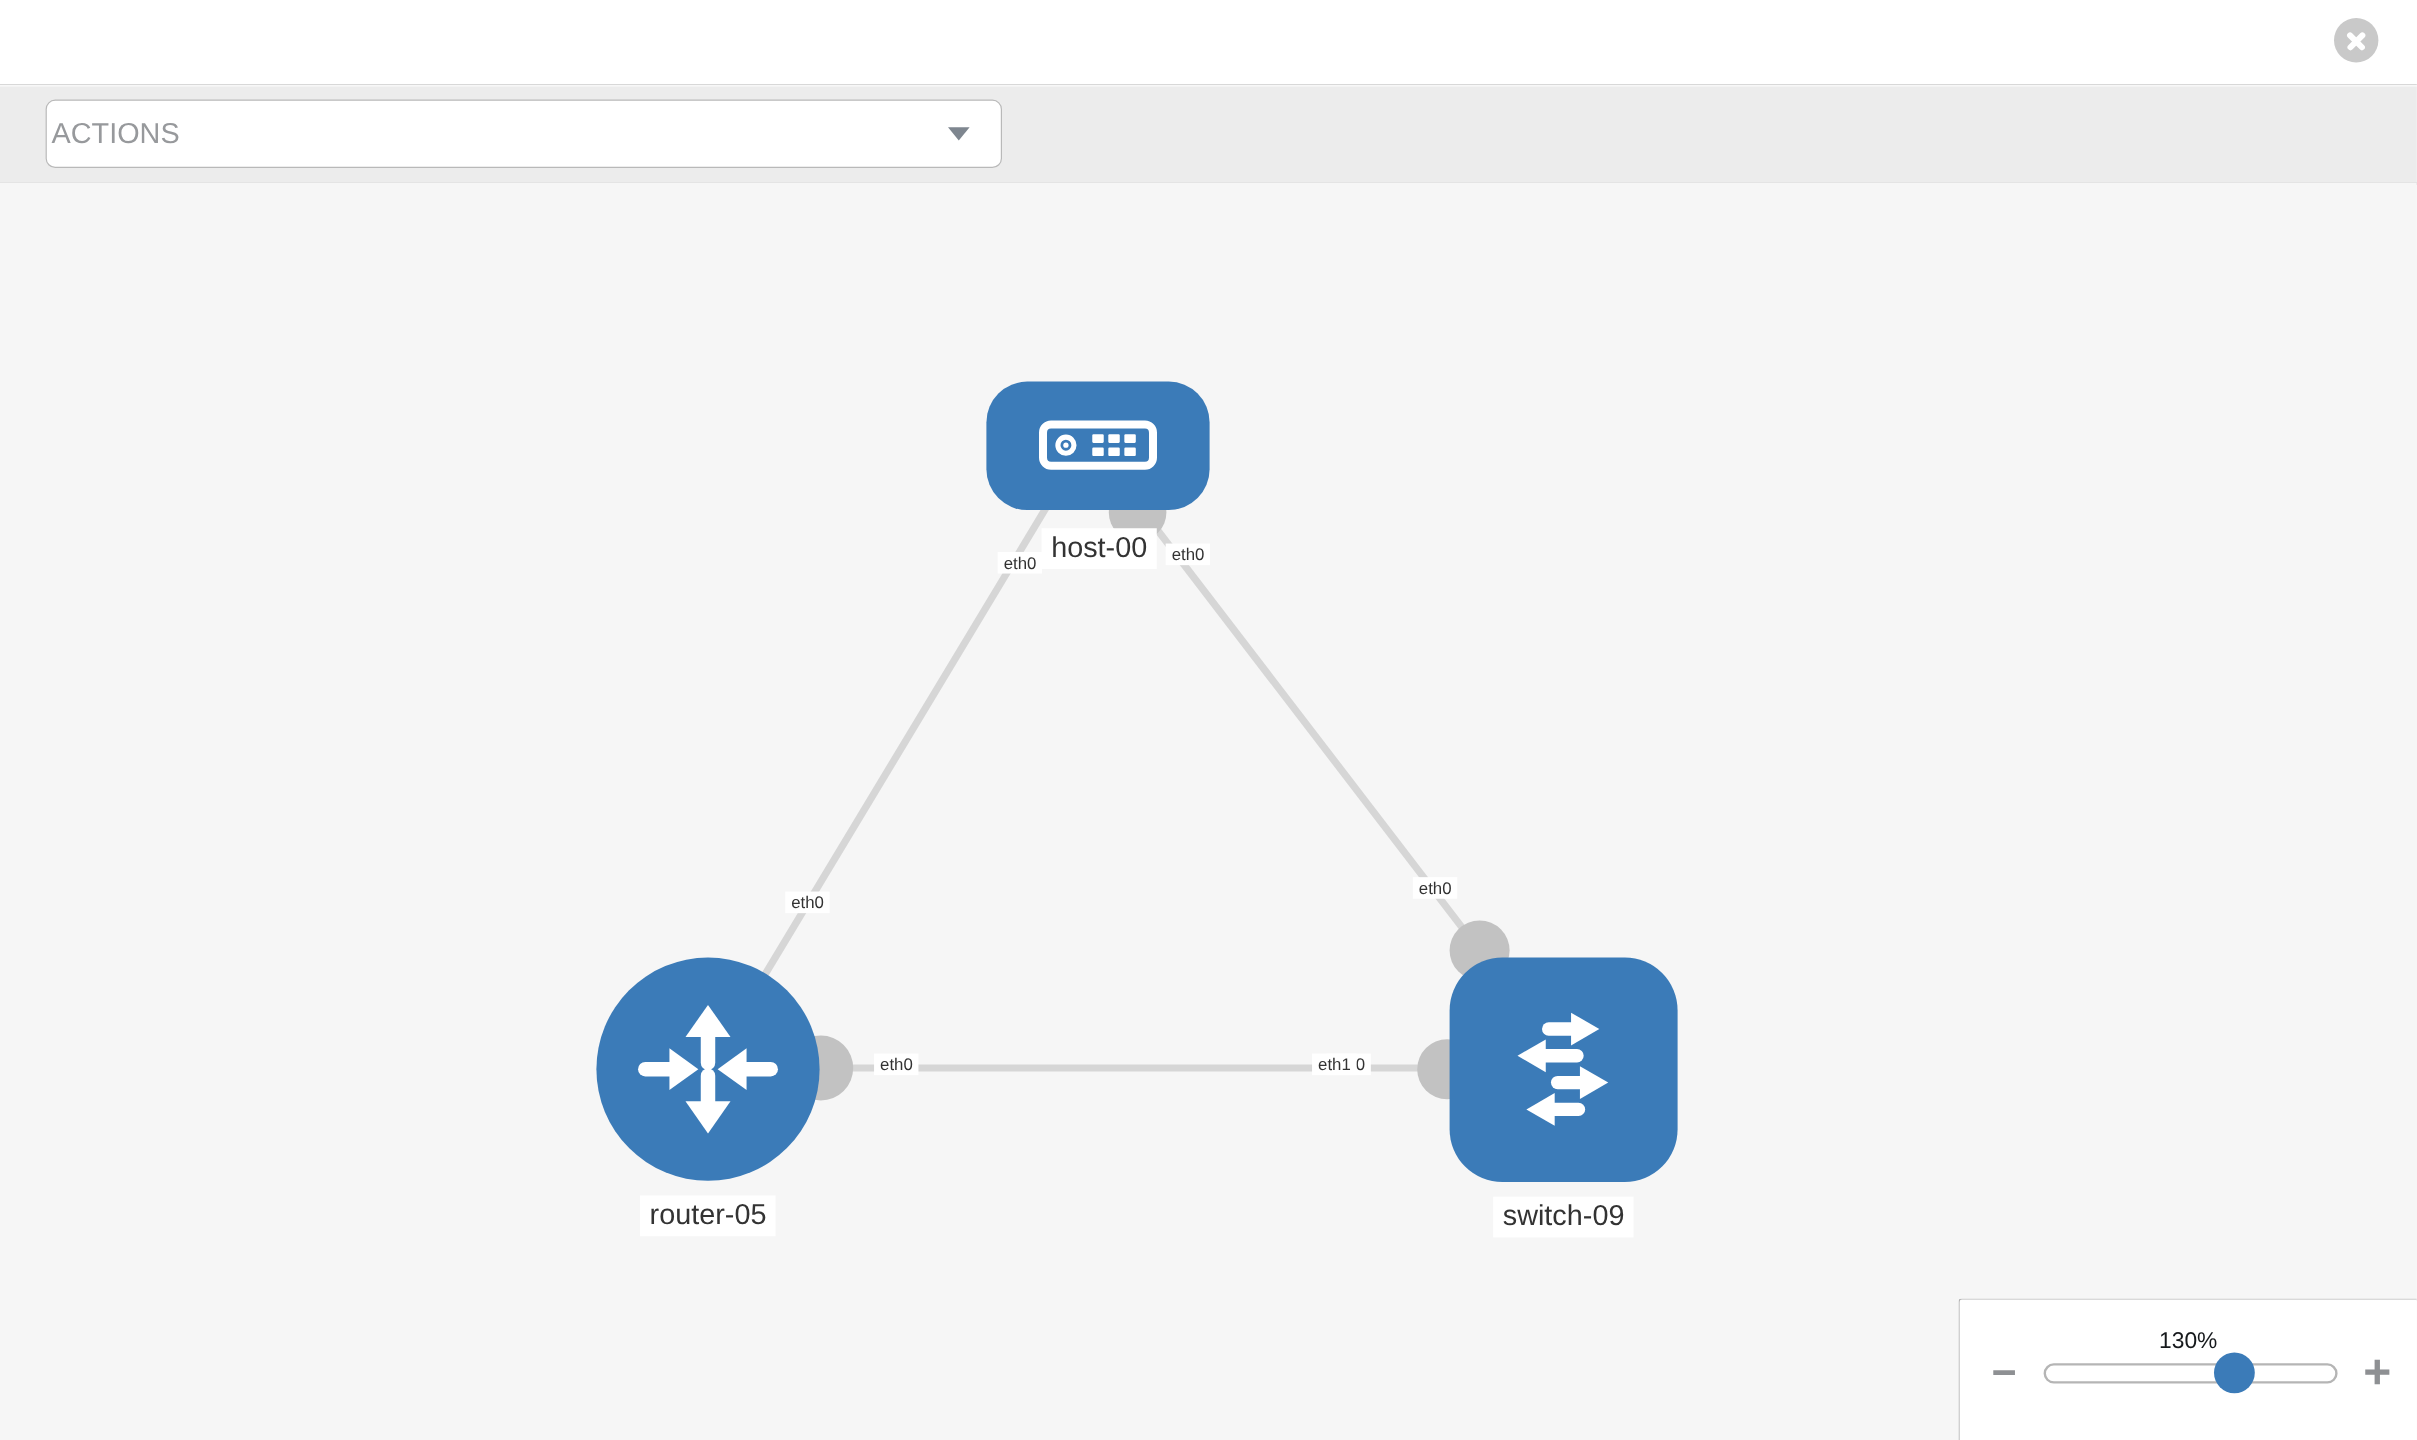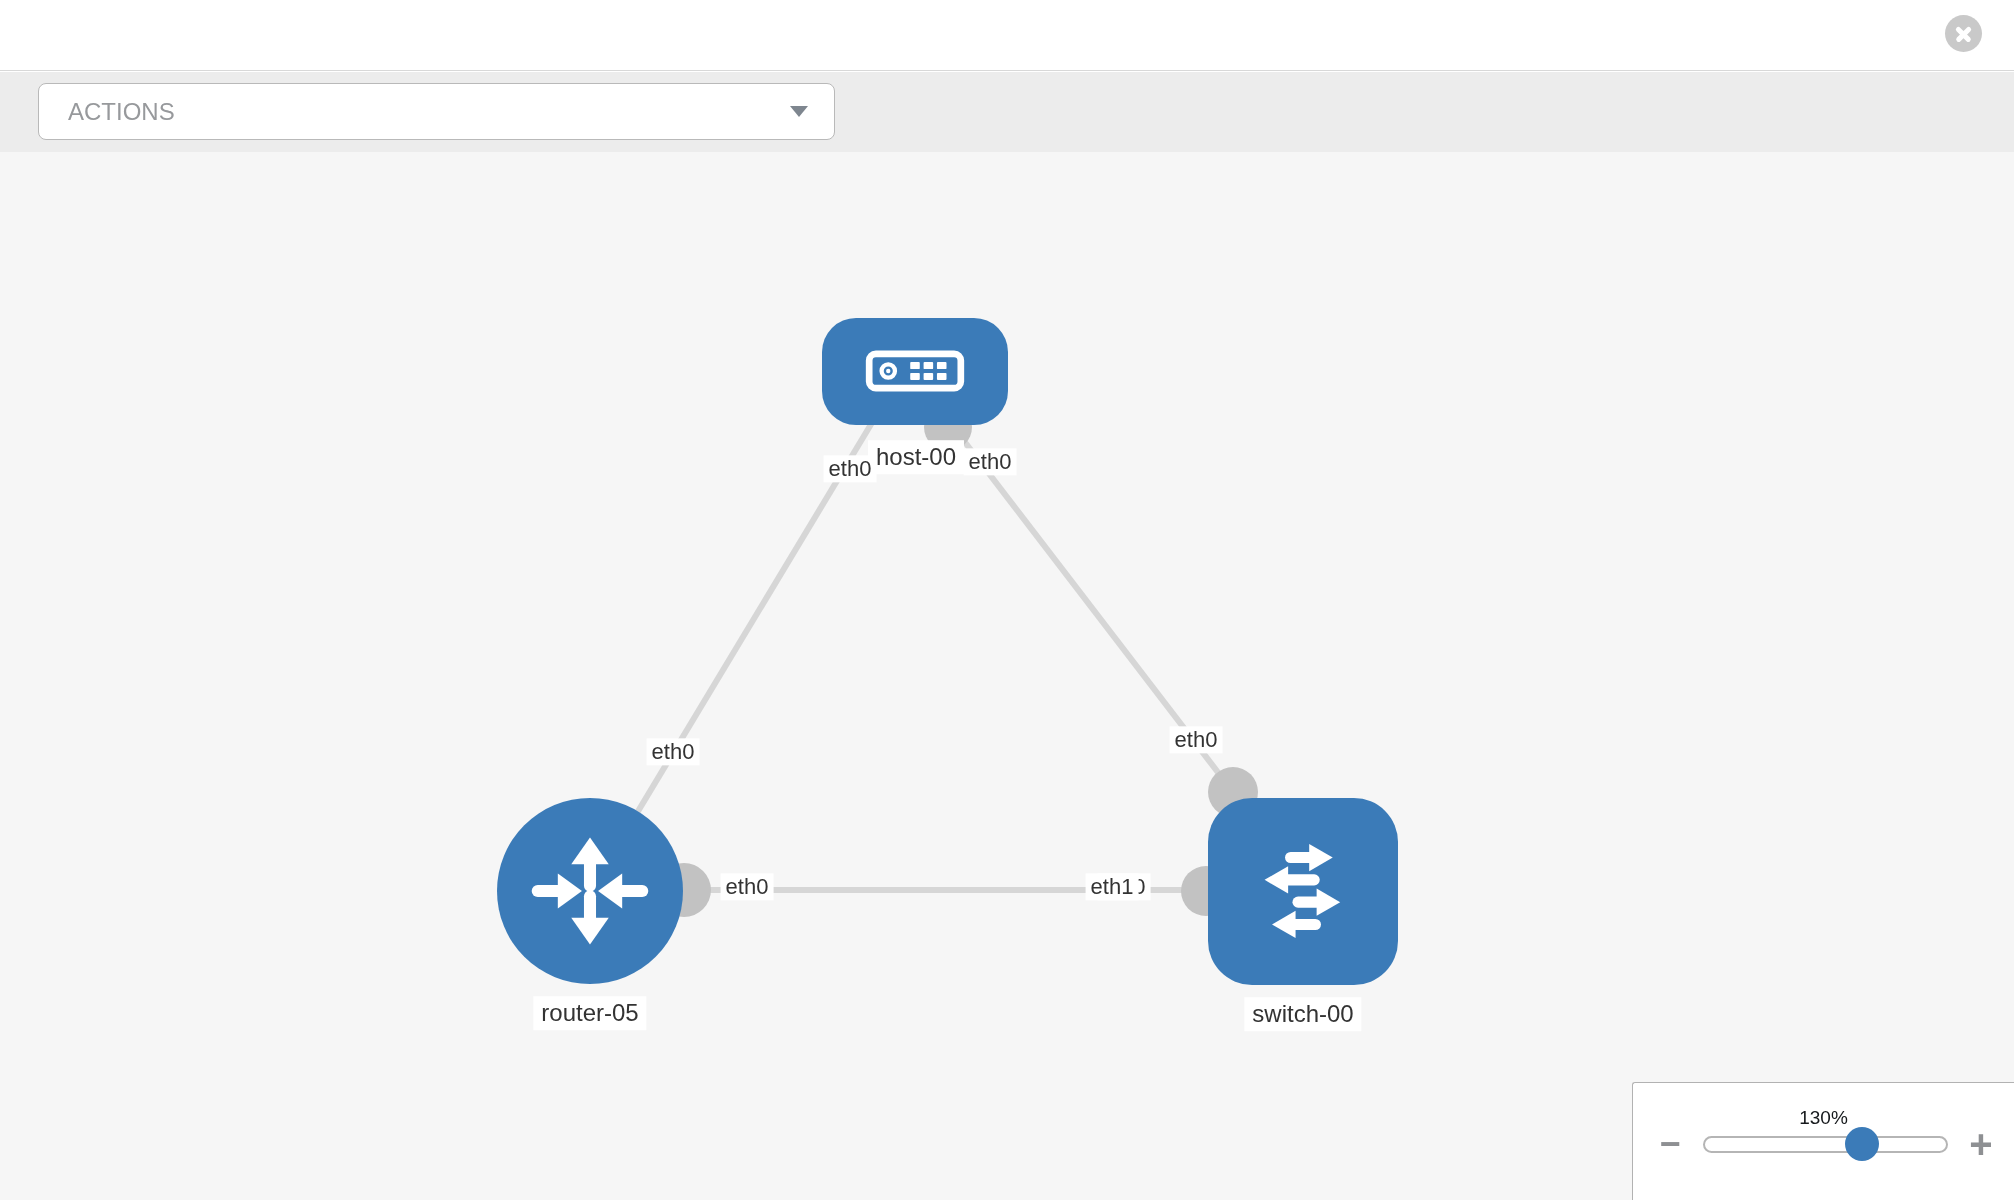--- a/index.html
+++ b/index.html
@@ -33,21 +33,21 @@
   .toolbar {
     position:absolute; top:72px; left:0; right:0; height:80px;
     background:#ececec; border-bottom:2px solid #b5b5b5; box-sizing:content-box;
   }
   .dropdown {
     position:absolute; top:11px; height:57px; box-sizing:border-box;
     background:#ffffff; border:1px solid #b9b9b9; border-radius:8px;
     display:flex; align-items:center; justify-content:space-between;
     font-size:24px; color:#97999c; cursor:pointer;
   }
-  .dropdown.actions { left:38px;  width:797px; padding:0 26px 0 29px; }
+  .dropdown.actions { left:38px;  width:797px; padding:0 26px 0 4px; }
   .dropdown.search  { left:1183px; width:796px; padding:0 30px 0 27px; }
   .caret {
     width:0; height:0;
     border-left:9px solid transparent; border-right:9px solid transparent;
     border-top:11px solid #7e868f;
   }
   .tool-icon { position:absolute; cursor:pointer; }
   .tool-icon.wrench { left:1046px; top:97px; }
   .tool-icon.key    { left:1116px; top:95px; }
 
@@ -60,21 +60,21 @@
   .nodes-layer { position:absolute; inset:0; }
   .node {
     position:absolute; display:flex; align-items:center; justify-content:center;
     cursor:pointer;
   }
   .chip {
     position:absolute; transform:translate(-50%,-50%);
     background:#ffffff; color:#333333; white-space:nowrap; line-height:1.15;
   }
   .node-label { font-size:24px; padding:3px 8px; cursor:pointer; }
-  .if-label   { font-size:22px; padding:1px 5px; }
+  .if-label   { font-size:14px; padding:1px 5px; }
 
   
   .zoom-panel {
     position:absolute; right:0; bottom:0; width:382px; height:118px;
     background:#ffffff; border-top:1px solid #b2b2b2; border-left:1px solid #b2b2b2;
     border-top-left-radius:3px; box-sizing:border-box; z-index:5;
   }
   .zoom-level {
     margin-top:24px; text-align:center;
     font-size:19px; color:#16191c;
@@ -192,21 +192,21 @@
               <path d="M74 23 L55 12 L55 34 Z"></path>
               <path d="M19 41 L38 30 L38 52 Z"></path>
               <path d="M80 59 L61 48 L61 70 Z"></path>
               <path d="M25 77 L44 66 L44 88 Z"></path>
             </g>
           </svg>
         </span>
       </div>
       <div class="chip node-label" style="left: 916px; top: 305px;">host-00</div>
       <div class="chip node-label" style="left: 590px; top: 861px;">router-05</div>
-      <div class="chip node-label" style="left: 1303px; top: 862px;">switch-00</div>
+      <div class="chip node-label" style="left: 1303px; top: 862px;">switch-09</div>
       <div class="chip if-label" style="left: 850px; top: 317px;">eth0</div>
       <div class="chip if-label" style="left: 990px; top: 310px;">eth0</div>
       <div class="chip if-label" style="left: 673px; top: 600px;">eth0</div>
       <div class="chip if-label" style="left: 1196px; top: 588px;">eth0</div>
       <div class="chip if-label" style="left: 747px; top: 735px;">eth0</div>
       <div class="chip if-label" style="left: 1124px; top: 735px;">eth0</div>
       <div class="chip if-label" style="left: 1112px; top: 735px;">eth1</div>
     </div>
 </div>
 

